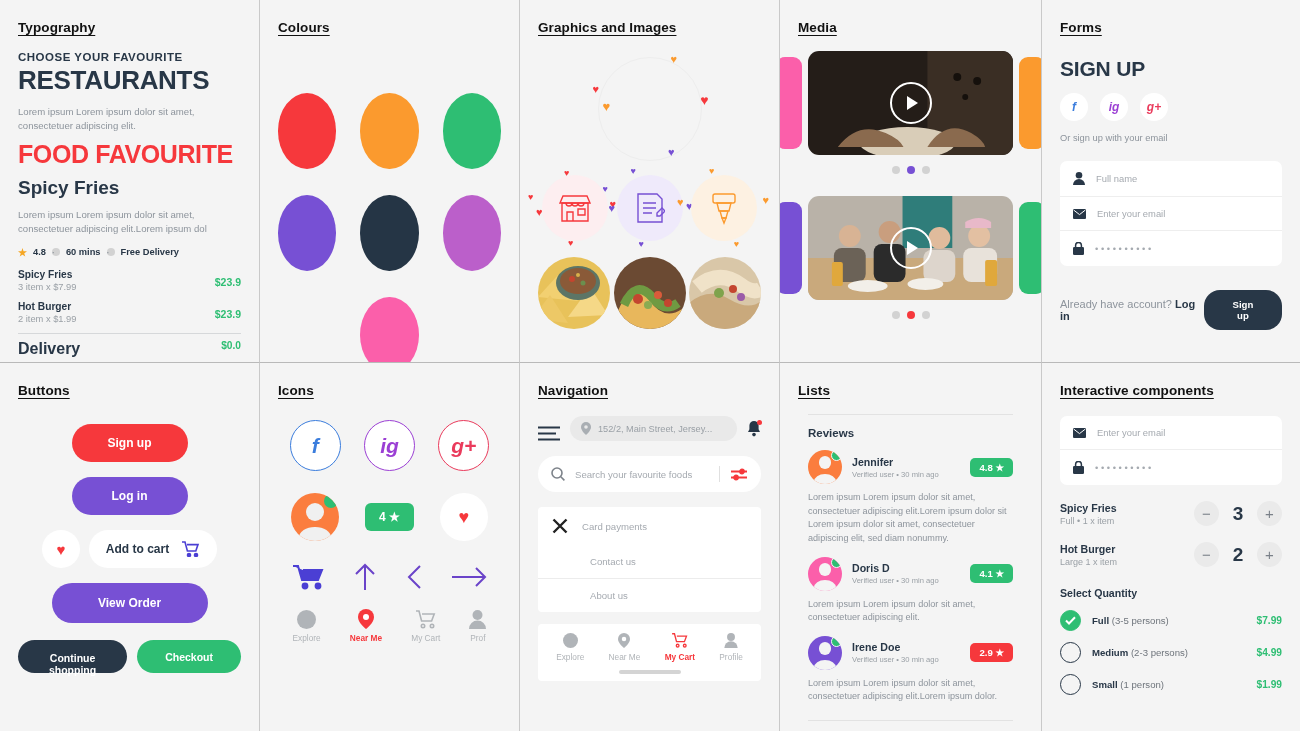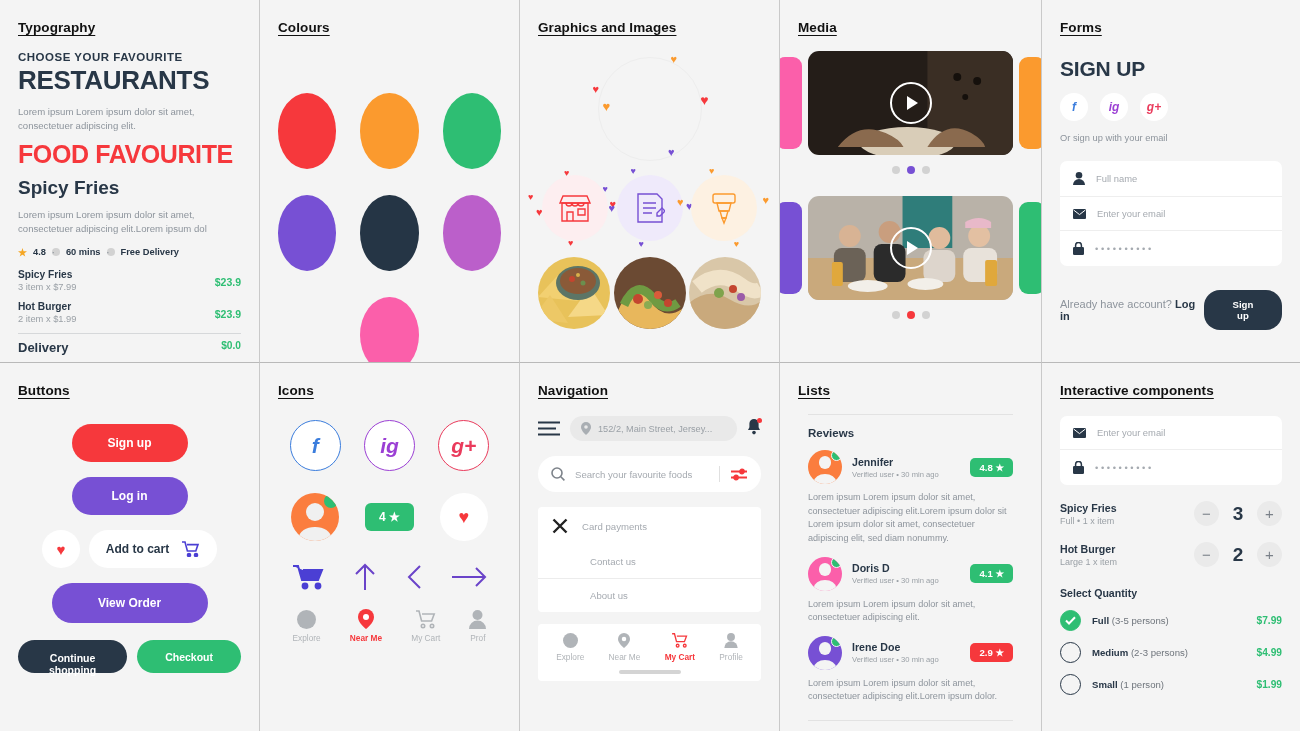--- a/index.html
+++ b/index.html
@@ -28,21 +28,21 @@
   .t-meta { font-size: 9.3px; font-weight: bold; color: #283747; margin-top: 11px; display: flex; align-items: center; gap: 6px; }
   .t-meta .star { color: #f5a623; font-size: 10px; }
   .t-meta .dot { color: #9aa0a6; font-weight: bold; }
   .ord { margin-top: 11px; }
   .ord-row { display: flex; justify-content: space-between; align-items: flex-start; margin-top: 9px; }
   .ord-name { font-size: 10.2px; font-weight: bold; color: #283747; }
   .ord-sub { font-size: 9.3px; color: #9aa0a6; margin-top: 2px; }
   .ord-price { font-size: 10.5px; font-weight: bold; color: #2ebe73; margin-top: 7px; }
   .ord-div { height: 1px; background: #d6d8da; margin-top: 9px; }
   .ord-tot { display: flex; justify-content: space-between; margin-top: 6px; }
-  .ord-tot .k { font-size: 13px; font-weight: bold; color: #283747; }
+  .ord-tot .k { font-size: 16px; font-weight: bold; color: #283747; }
   .ord-tot .v { font-size: 10.2px; font-weight: bold; color: #2ebe73; }
 
   
   .sw-wrap { margin-top: 58px; }
   .sw-row { display: flex; justify-content: center; gap: 24px; margin-bottom: 26px; }
   .sw { width: 76px; height: 76px; border-radius: 50%; }
 
   
   .logo-ring { width: 104px; height: 104px; border-radius: 50%; border: 1px solid #ededed;
                margin: 22px auto 0; display: flex; align-items: center; justify-content: center; position: relative; }
@@ -111,21 +111,21 @@
   .chip { background: #2ebe73; color: #fff; border-radius: 6px; padding: 7px 14px;
           font-size: 12px; font-weight: bold; }
   .heart-circ { width: 48px; height: 48px; border-radius: 50%; background: #fff; display: flex;
                 align-items: center; justify-content: center; color: #f6383c; font-size: 18px; }
   .tabbar { display: flex; justify-content: space-around; align-items: flex-end; margin-top: 18px; }
   .tab { display: flex; flex-direction: column; align-items: center; gap: 4px; }
   .tab .lbl { font-size: 8.3px; color: #b0b4b8; }
   .tab.active .lbl { color: #f6383c; font-weight: bold; }
 
   
-  .n-top { display: flex; align-items: center; gap: 10px; margin-top: 18px; }
+  .n-top { display: flex; align-items: flex-end; gap: 10px; margin-top: 18px; }
   .n-addr { flex: 1; background: #e9e9e9; border-radius: 14px; padding: 6px 11px; display: flex;
             align-items: center; gap: 7px; font-size: 9.2px; color: #9aa0a6; }
   .n-search { background: #fff; border-radius: 19px; margin-top: 15px; padding: 10px 13px;
               display: flex; align-items: center; gap: 10px; }
   .n-search .ph { flex: 1; font-size: 9.6px; color: #a5aab0; }
   .n-menu { background: #fff; border-radius: 4px; margin-top: 15px; overflow: hidden; }
   .n-item { padding: 11px 14px 11px 52px; font-size: 9.6px; color: #a5aab0; position: relative; }
   .n-item.active { background: #7750d4; color: #fff; font-weight: bold; }
   .n-item.sep { border-top: 1px solid #ececec; }
   .n-tabbar { background: #fff; border-radius: 4px; margin-top: 12px; padding: 9px 6px 7px; }

